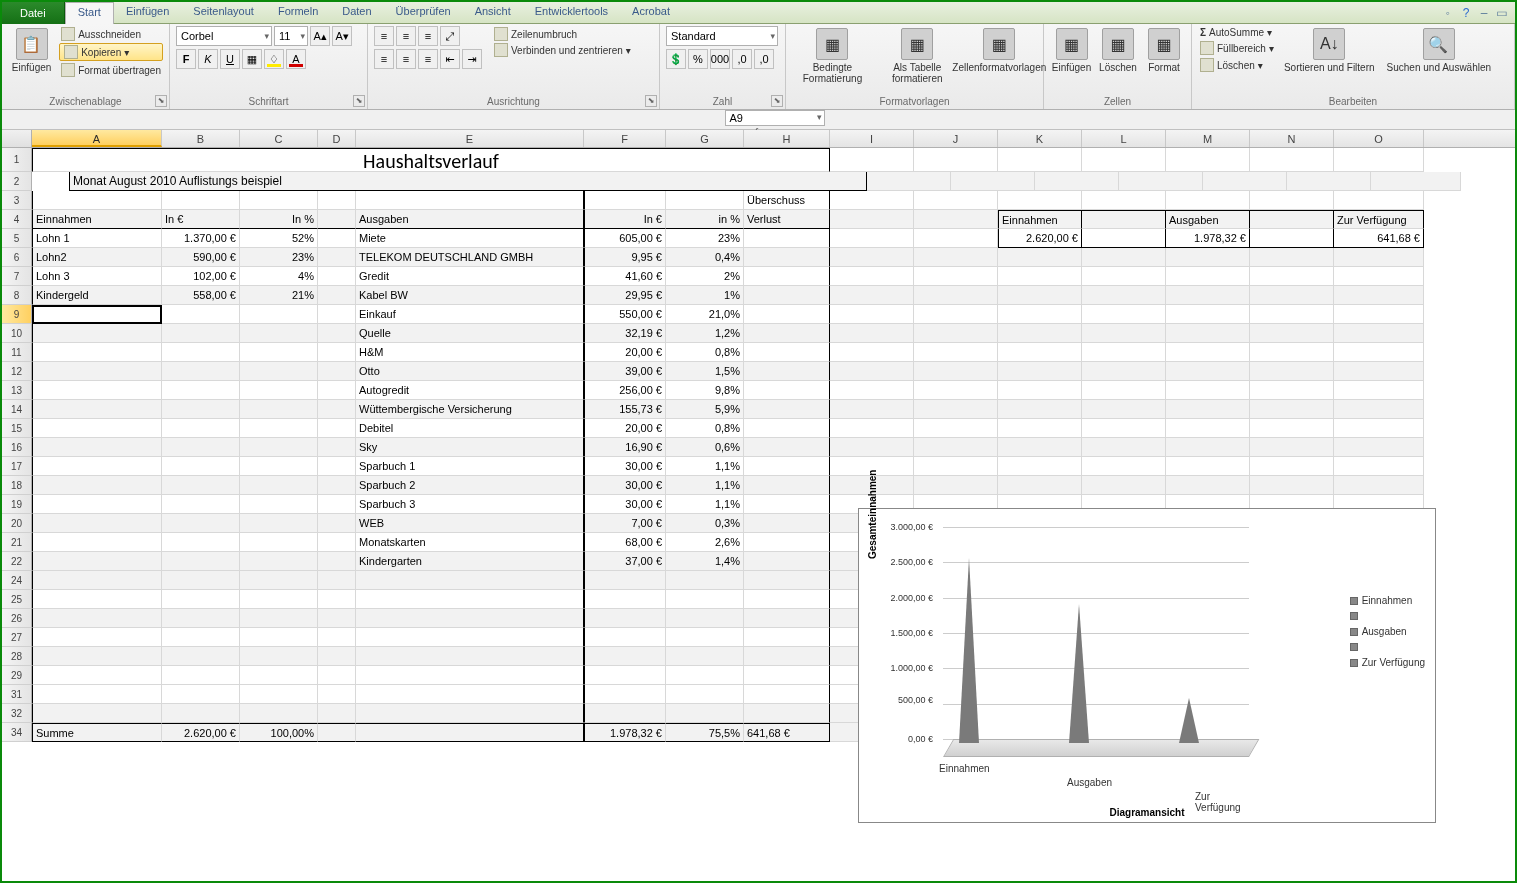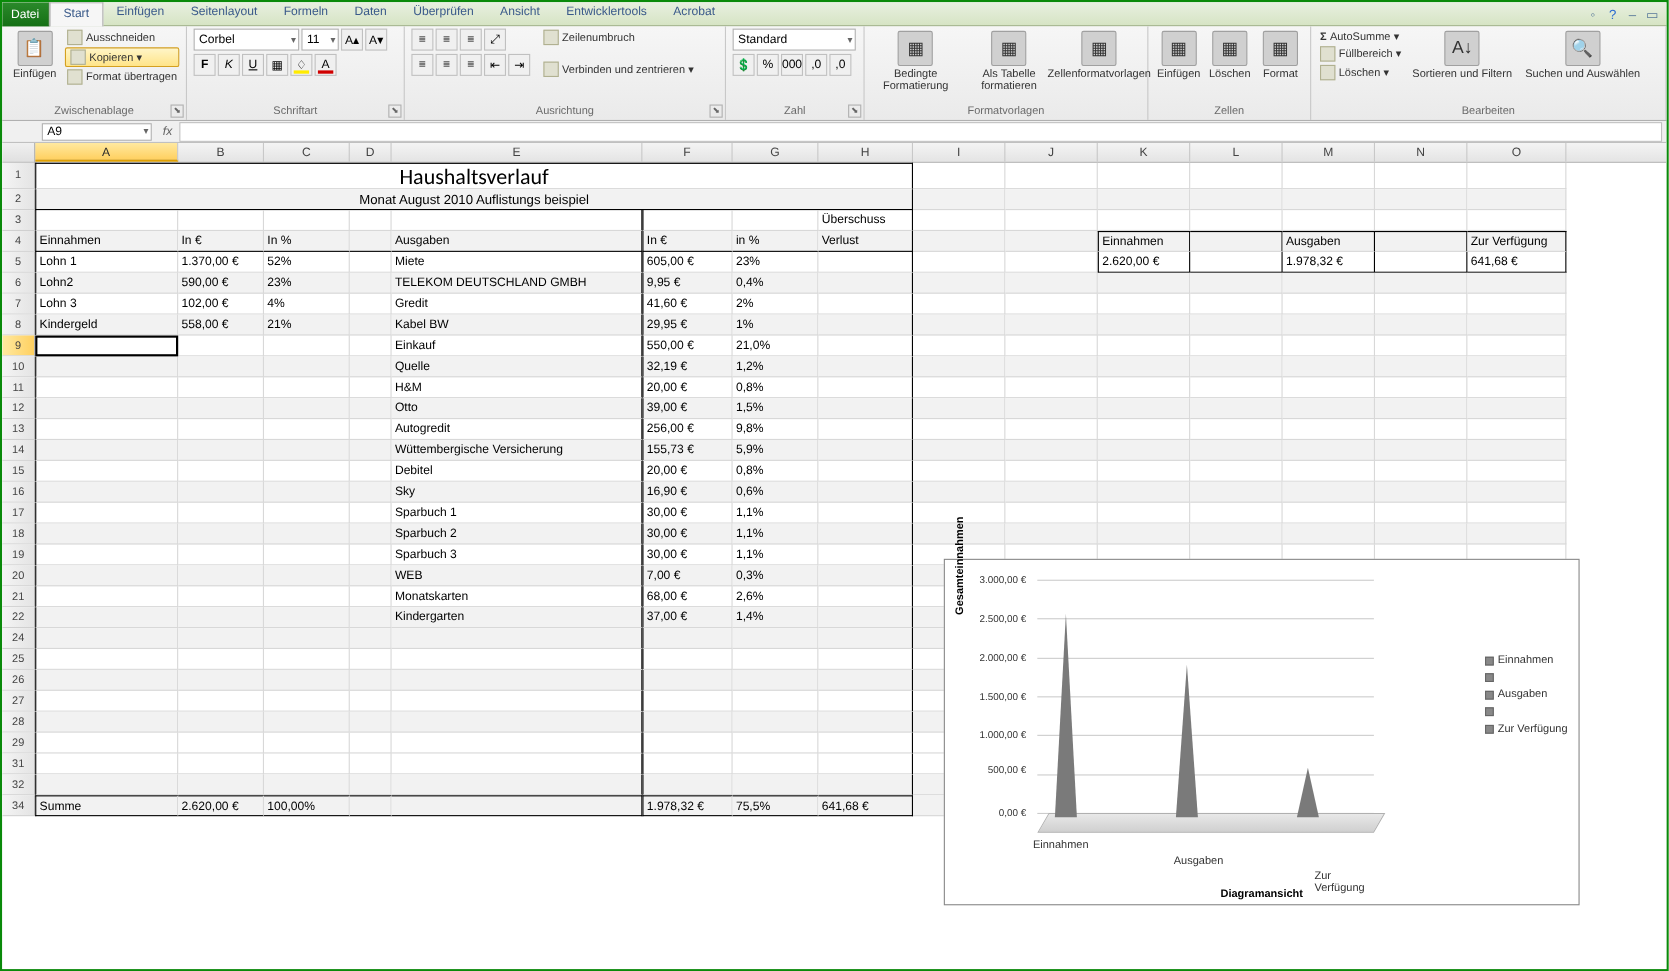--- a/index.html
+++ b/index.html
@@ -1,18 +1,18 @@
 <!DOCTYPE html>
 <html><head>
 <meta charset="utf-8">
 <style>
 * { box-sizing: border-box; margin: 0; padding: 0; }
 body { font-family: "Segoe UI", Tahoma, sans-serif; font-size: 11px; background: #fff; width: 1517px; height: 883px; overflow: hidden; border: 2px solid #0a8a0a; }
 .titlebar { background: linear-gradient(#e8f0e0,#d6e4c4); height: 22px; display: flex; align-items: center; border-bottom: 1px solid #8aa070; }
-.file-btn { background: linear-gradient(#2b8a2b,#157015); color: #fff; padding: 3px 8px; font-size: 11px; height: 22px; display: flex; align-items: center; border-right: 1px solid #0a5a0a; }
+.file-btn { background: linear-gradient(#2b8a2b,#157015); color: #fff; padding: 3px 18px; font-size: 11px; height: 22px; display: flex; align-items: center; border-right: 1px solid #0a5a0a; }
 .tabs { display: flex; height: 22px; }
 .tab { padding: 3px 12px; color: #3a5a8a; cursor: pointer; font-size: 11px; }
 .tab.active { background: #f6f6f6; border: 1px solid #b0b0b0; border-bottom: none; color: #3a5a8a; }
 .win-ctrls { margin-left: auto; display: flex; gap: 4px; padding-right: 6px; align-items: center; }
 .win-ctrls span { width: 14px; height: 14px; font-size: 12px; text-align: center; color: #5a7a9a; }
 
 .ribbon { background: linear-gradient(#f6f6f6,#eaeaea); height: 86px; display: flex; border-bottom: 1px solid #b0b0b0; }
 .rgroup { border-right: 1px solid #c8c8c8; padding: 2px 6px 1px 6px; display: flex; flex-direction: column; position: relative; }
 .rgroup-body { flex: 1; display: flex; gap: 4px; align-items: flex-start; }
 .rgroup-label { text-align: center; font-size: 10px; color: #6a6a6a; padding-bottom: 1px; }
@@ -21,21 +21,21 @@
 .rcol { display: flex; flex-direction: column; gap: 1px; font-size: 10px; }
 .rrow { display: flex; gap: 2px; align-items: center; }
 .smbtn { width: 20px; height: 20px; border: 1px solid #c0c0c0; background: #f0f0f0; display: flex; align-items: center; justify-content: center; font-size: 11px; }
 .combo { height: 20px; border: 1px solid #b0b0b0; background: #fff; font-size: 11px; padding: 0 14px 0 4px; display: flex; align-items: center; position: relative; }
 .combo::after { content: "▾"; position: absolute; right: 2px; font-size: 9px; color: #666; }
 .mini { font-size: 10px; color: #333; display: flex; align-items: center; gap: 3px; padding: 1px 2px; white-space: nowrap; }
 .mini .mico { width: 14px; height: 14px; background: #e0e0d0; border: 1px solid #b0b090; }
 .kopieren-btn { background:linear-gradient(#fff5c8,#ffe488); border:1px solid #d4a020; padding:1px 4px; border-radius:2px; }
 .dialog-launcher{position:absolute;right:2px;bottom:2px;width:12px;height:12px;border:1px solid #b0b0b0;font-size:8px;text-align:center;color:#666;line-height:10px}
 
-.namebox-row { display: flex; height: 20px; border-bottom: 1px solid #c0c0c0; background: #f0f0f0; align-items: center; }
+.namebox-row { display: flex; height: 20px; border-bottom: 1px solid #c0c0c0; background: #f0f0f0; align-items: center; flex-direction: column; }
 .namebox { width: 100px; border: 1px solid #b0b0b0; background: #fff; margin: 0 4px 0 36px; padding: 1px 4px; font-size: 11px; position:relative; }
 .namebox::after{content:"▾";position:absolute;right:2px;font-size:9px;color:#666}
 .fxlabel { font-style: italic; color: #666; margin: 0 6px; }
 .fbar { flex: 1; border: 1px solid #c0c0c0; background: #fff; height: 18px; margin-right: 4px; }
 
 .grid-wrap { position: relative; height: 752px; overflow: hidden; background:#fff; }
 .col-headers { display: flex; height: 18px; background: linear-gradient(#f4f4f4,#e4e4e4); border-bottom: 1px solid #b0b0b0; margin-left: 30px; }
 .colh { border-right: 1px solid #c8c8c8; text-align: center; font-size: 11px; color: #444; line-height: 18px; }
 .colh.sel { background: linear-gradient(#ffe9a0,#ffd060); color: #2a2a2a; border-bottom:2px solid #e0a000; }
 .corner { position: absolute; left: 0; top: 0; width: 30px; height: 18px; background: linear-gradient(#f0f0f0,#e0e0e0); border-right: 1px solid #b0b0b0; border-bottom: 1px solid #b0b0b0; }
@@ -44,23 +44,23 @@
 .row.tall { height: 24px; }
 .rowh { width: 30px; background: linear-gradient(90deg,#f4f4f4,#e4e4e4); border-right: 1px solid #b0b0b0; border-bottom: 1px solid #d0d0d0; text-align: center; font-size: 10px; color: #444; line-height: 19px; }
 .rowh.sel { background: linear-gradient(90deg,#ffe9a0,#ffd060); }
 .cell { border-right: 1px solid #d8d8d8; border-bottom: 1px solid #d8d8d8; padding: 0 3px; font-size: 11px; line-height: 19px; overflow: hidden; white-space: nowrap; font-family: Corbel, sans-serif; }
 .row.tall .cell { line-height: 24px; }
 .stripe .cell { background: #f2f2f2; }
 .bt { border-top: 1px solid #000 !important; }
 .bb { border-bottom: 1px solid #000 !important; }
 .bl { border-left: 1px solid #000 !important; }
 .br { border-right: 1px solid #000 !important; }
-.tr { text-align: left; }
+.tr { text-align: right; }
 .title-cell { font-size: 20px; font-family: Calibri, sans-serif; text-align: center; }
-.sub-cell { font-size: 12px; text-align: center; }
+.sub-cell { font-size: 12px; text-align: left; margin-left: 37px; }
 .active-cell { border: 2px solid #000 !important; background: #fff !important; box-shadow:none;}
 
 
 .cA{width:130px}.cB{width:78px}.cC{width:78px}.cD{width:38px}.cE{width:228px}.cF{width:82px}.cG{width:78px}.cH{width:86px}
 .cI{width:84px}.cJ{width:84px}.cK{width:84px}.cL{width:84px}.cM{width:84px}.cN{width:84px}.cO{width:90px}
 .chart-container{position:absolute;left:856px;top:378px;width:578px;height:315px;background:#fff;border:1px solid #888;}
 .chart-yaxis{position:absolute;left:8px;top:50px;transform:rotate(-90deg);transform-origin:left top;font-size:10px;font-weight:bold;white-space:nowrap}
 .chart-plot{position:absolute;left:60px;top:18px;width:330px;height:230px;}
 .chart-grid{width:100%;height:100%;position:relative}
 .chart-grid .ln{position:absolute;left:24px;right:0;height:1px;background:#ccc}
@@ -161,21 +161,21 @@
           <div class="smbtn">⤢</div>
         </div>
         <div class="rrow">
           <div class="smbtn">≡</div>
           <div class="smbtn">≡</div>
           <div class="smbtn">≡</div>
           <div class="smbtn">⇤</div>
           <div class="smbtn">⇥</div>
         </div>
       </div>
-      <div class="rcol" style="gap:13px;margin-left:6px">
+      <div class="rcol" style="gap:0;margin-left:6px">
         <div class="mini">
             <span class="mico"></span>
             <span>Zeilenumbruch</span>
           </div>
         <div class="mini"><span class="mico"></span><span>Verbinden und zentrieren</span> ▾</div>
       </div>
     </div>
     <div class="rgroup-label">Ausrichtung</div>
     <div class="dialog-launcher">⬊</div>
   </div>

